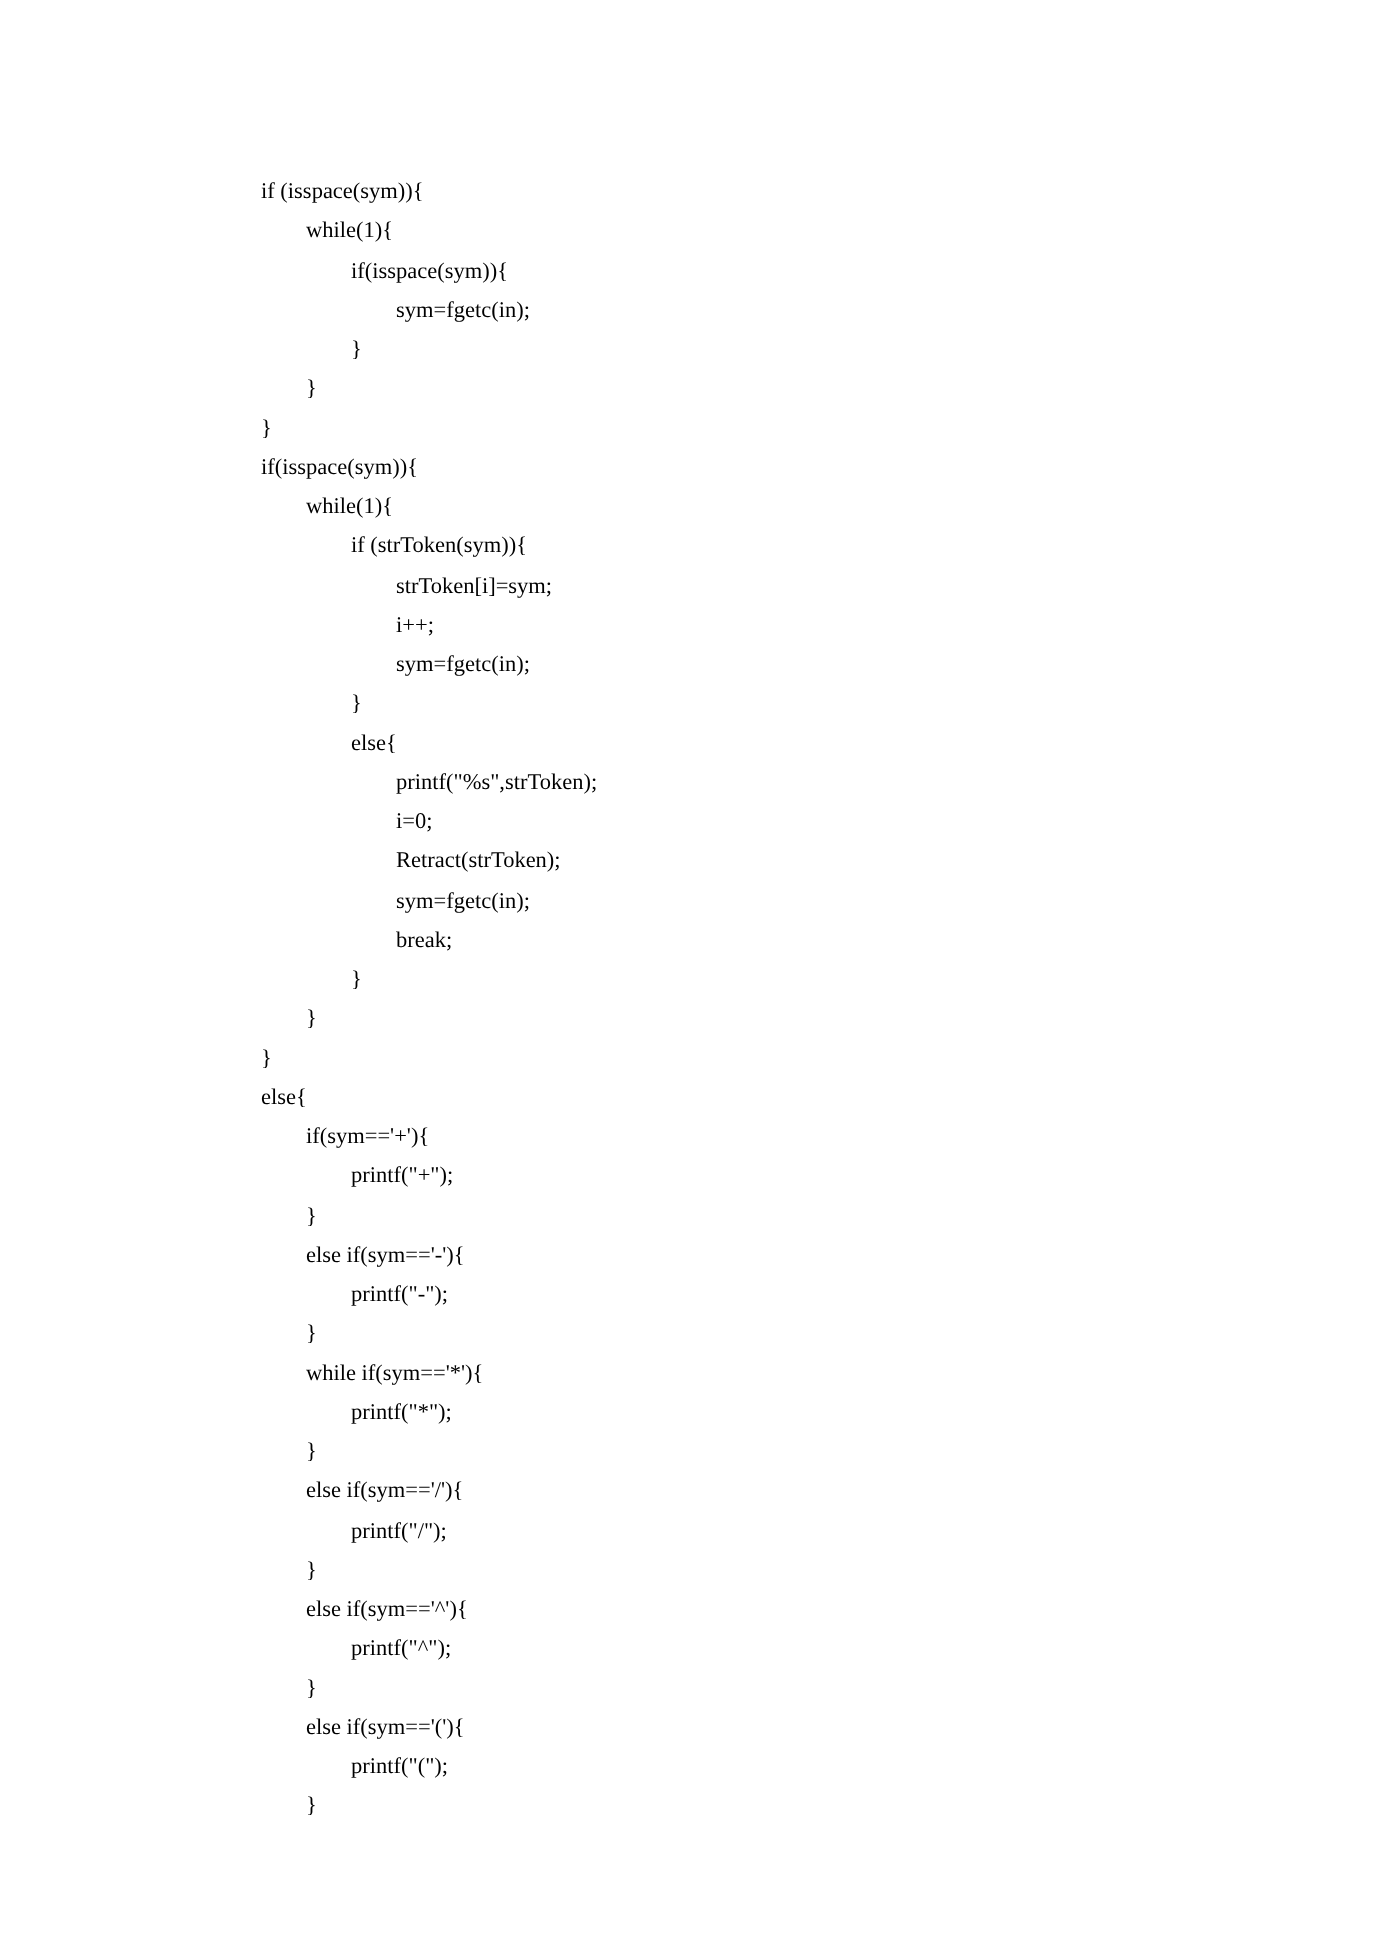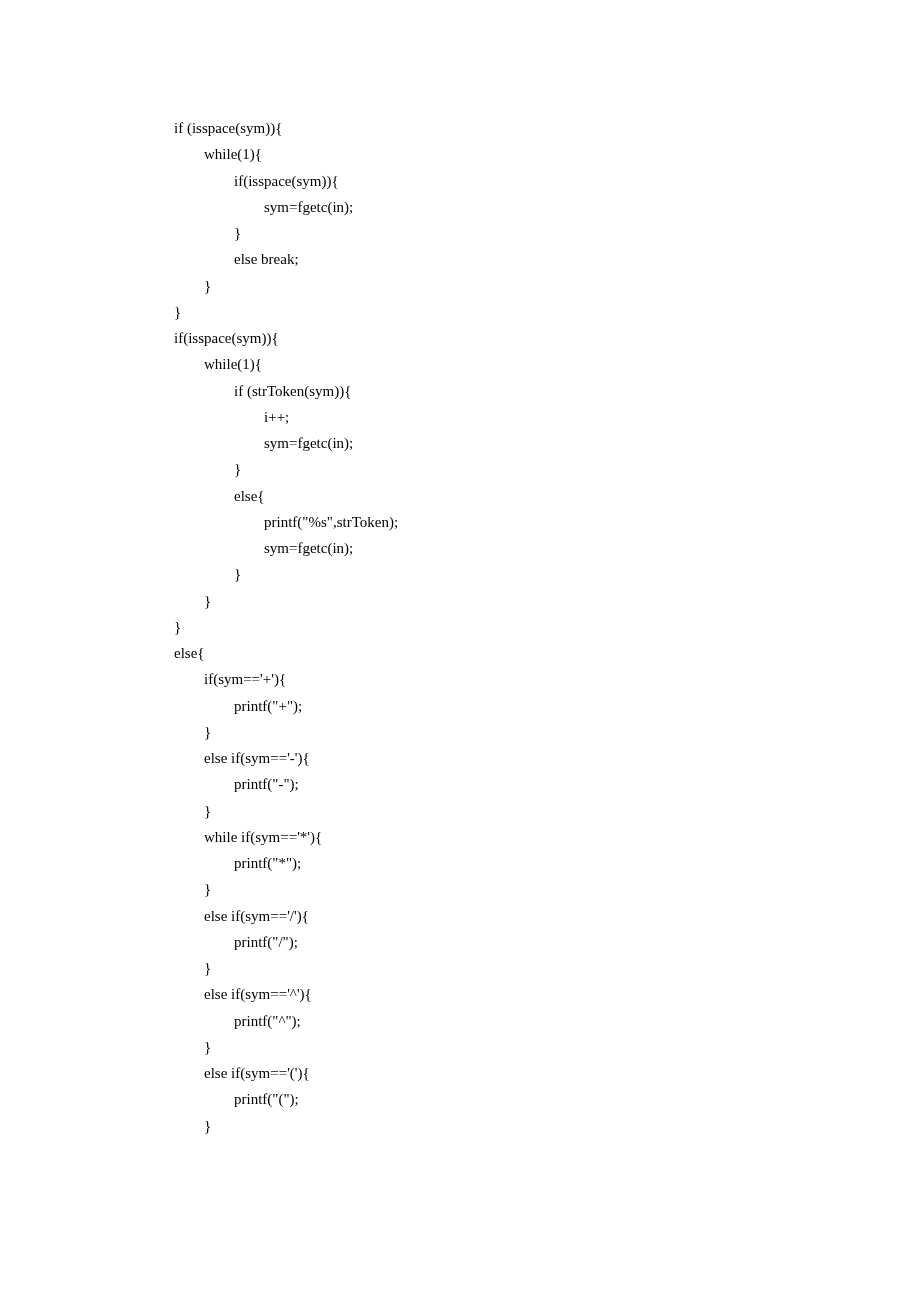--- a/index.html
+++ b/index.html
@@ -24,32 +24,35 @@
 </head>
 <body>
 
 <div class="page">
   <div class="code-block">
     <div class="code-line">if (isspace(sym)){</div>
     <div class="code-line">        while(1){</div>
     <div class="code-line">                if(isspace(sym)){</div>
     <div class="code-line">                        sym=fgetc(in);</div>
     <div class="code-line">                }</div>
-    <div class="code-line">                else break;</div>
     <div class="code-line">        }</div>
     <div class="code-line">}</div>
     <div class="code-line">if(isspace(sym)){</div>
     <div class="code-line">        while(1){</div>
     <div class="code-line">                if (strToken(sym)){</div>
+    <div class="code-line">                        strToken[i]=sym;</div>
     <div class="code-line">                        i++;</div>
     <div class="code-line">                        sym=fgetc(in);</div>
     <div class="code-line">                }</div>
     <div class="code-line">                else{</div>
     <div class="code-line">                        printf("%s",strToken);</div>
+    <div class="code-line">                        i=0;</div>
+    <div class="code-line">                        Retract(strToken);</div>
     <div class="code-line">                        sym=fgetc(in);</div>
+    <div class="code-line">                        break;</div>
     <div class="code-line">                }</div>
     <div class="code-line">        }</div>
     <div class="code-line">}</div>
     <div class="code-line">else{</div>
     <div class="code-line">        if(sym=='+'){</div>
     <div class="code-line">                printf("+");</div>
     <div class="code-line">        }</div>
     <div class="code-line">        else if(sym=='-'){</div>
     <div class="code-line">                printf("-");</div>
     <div class="code-line">        }</div>

